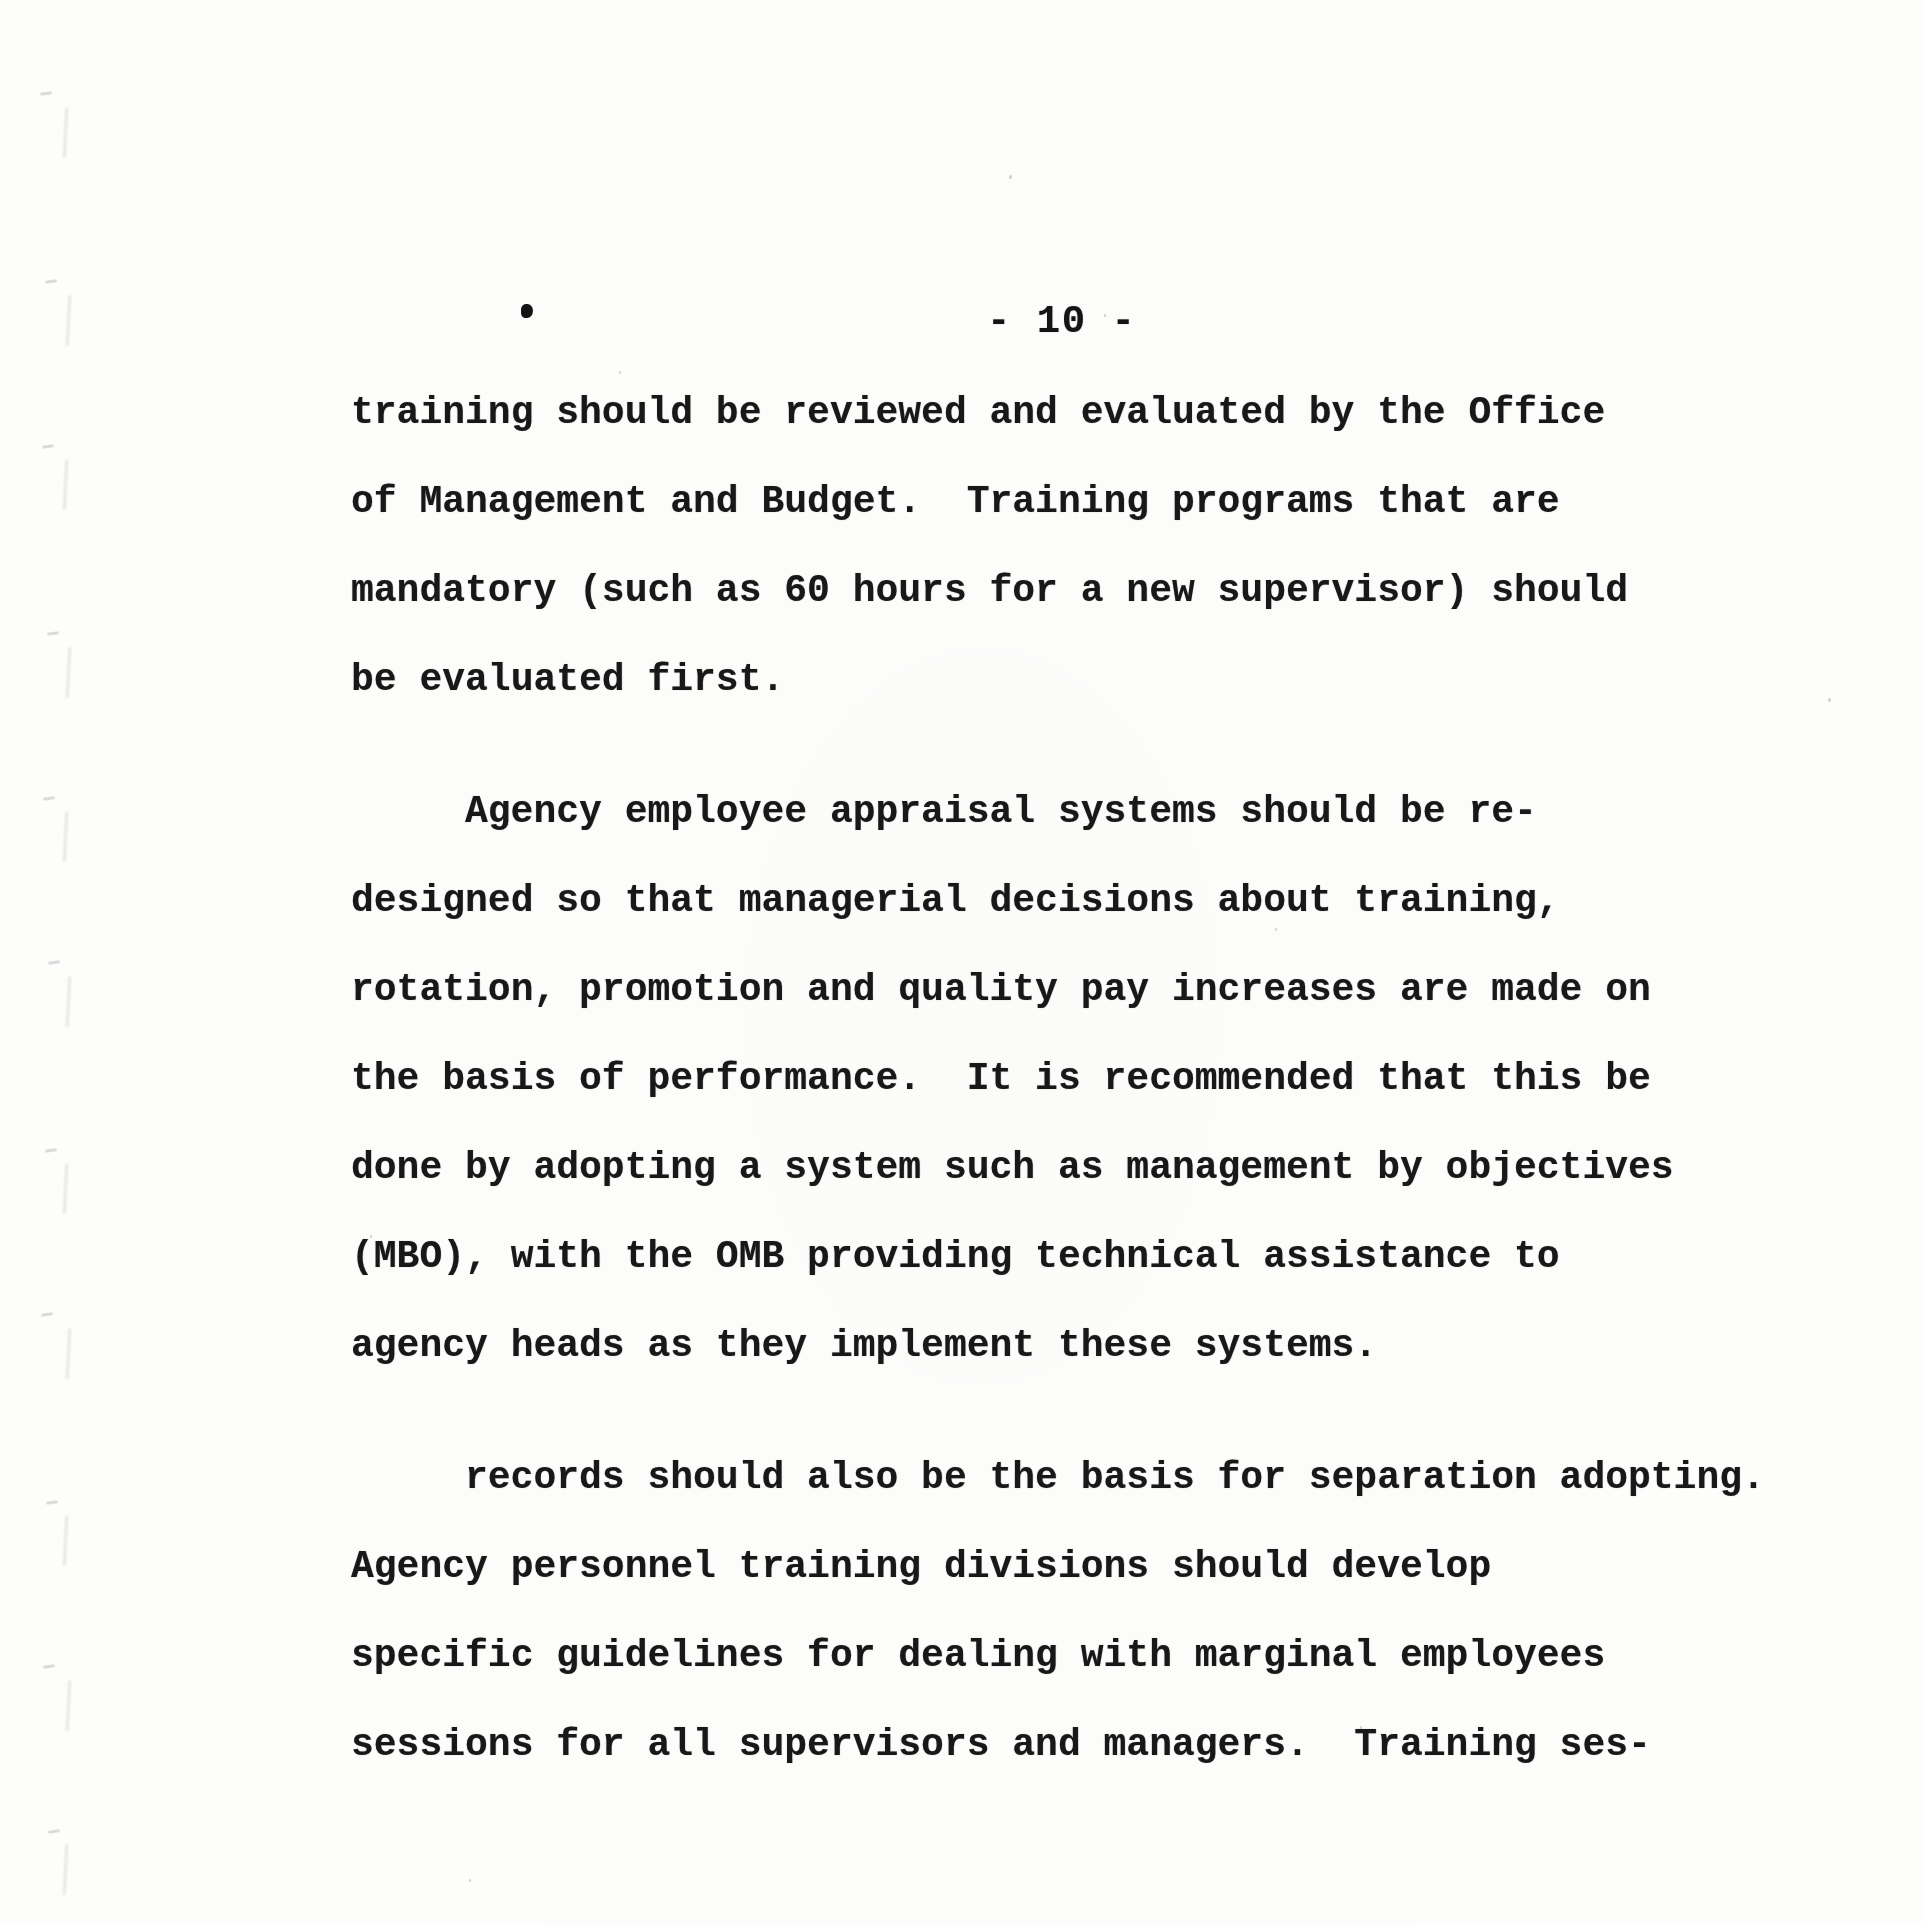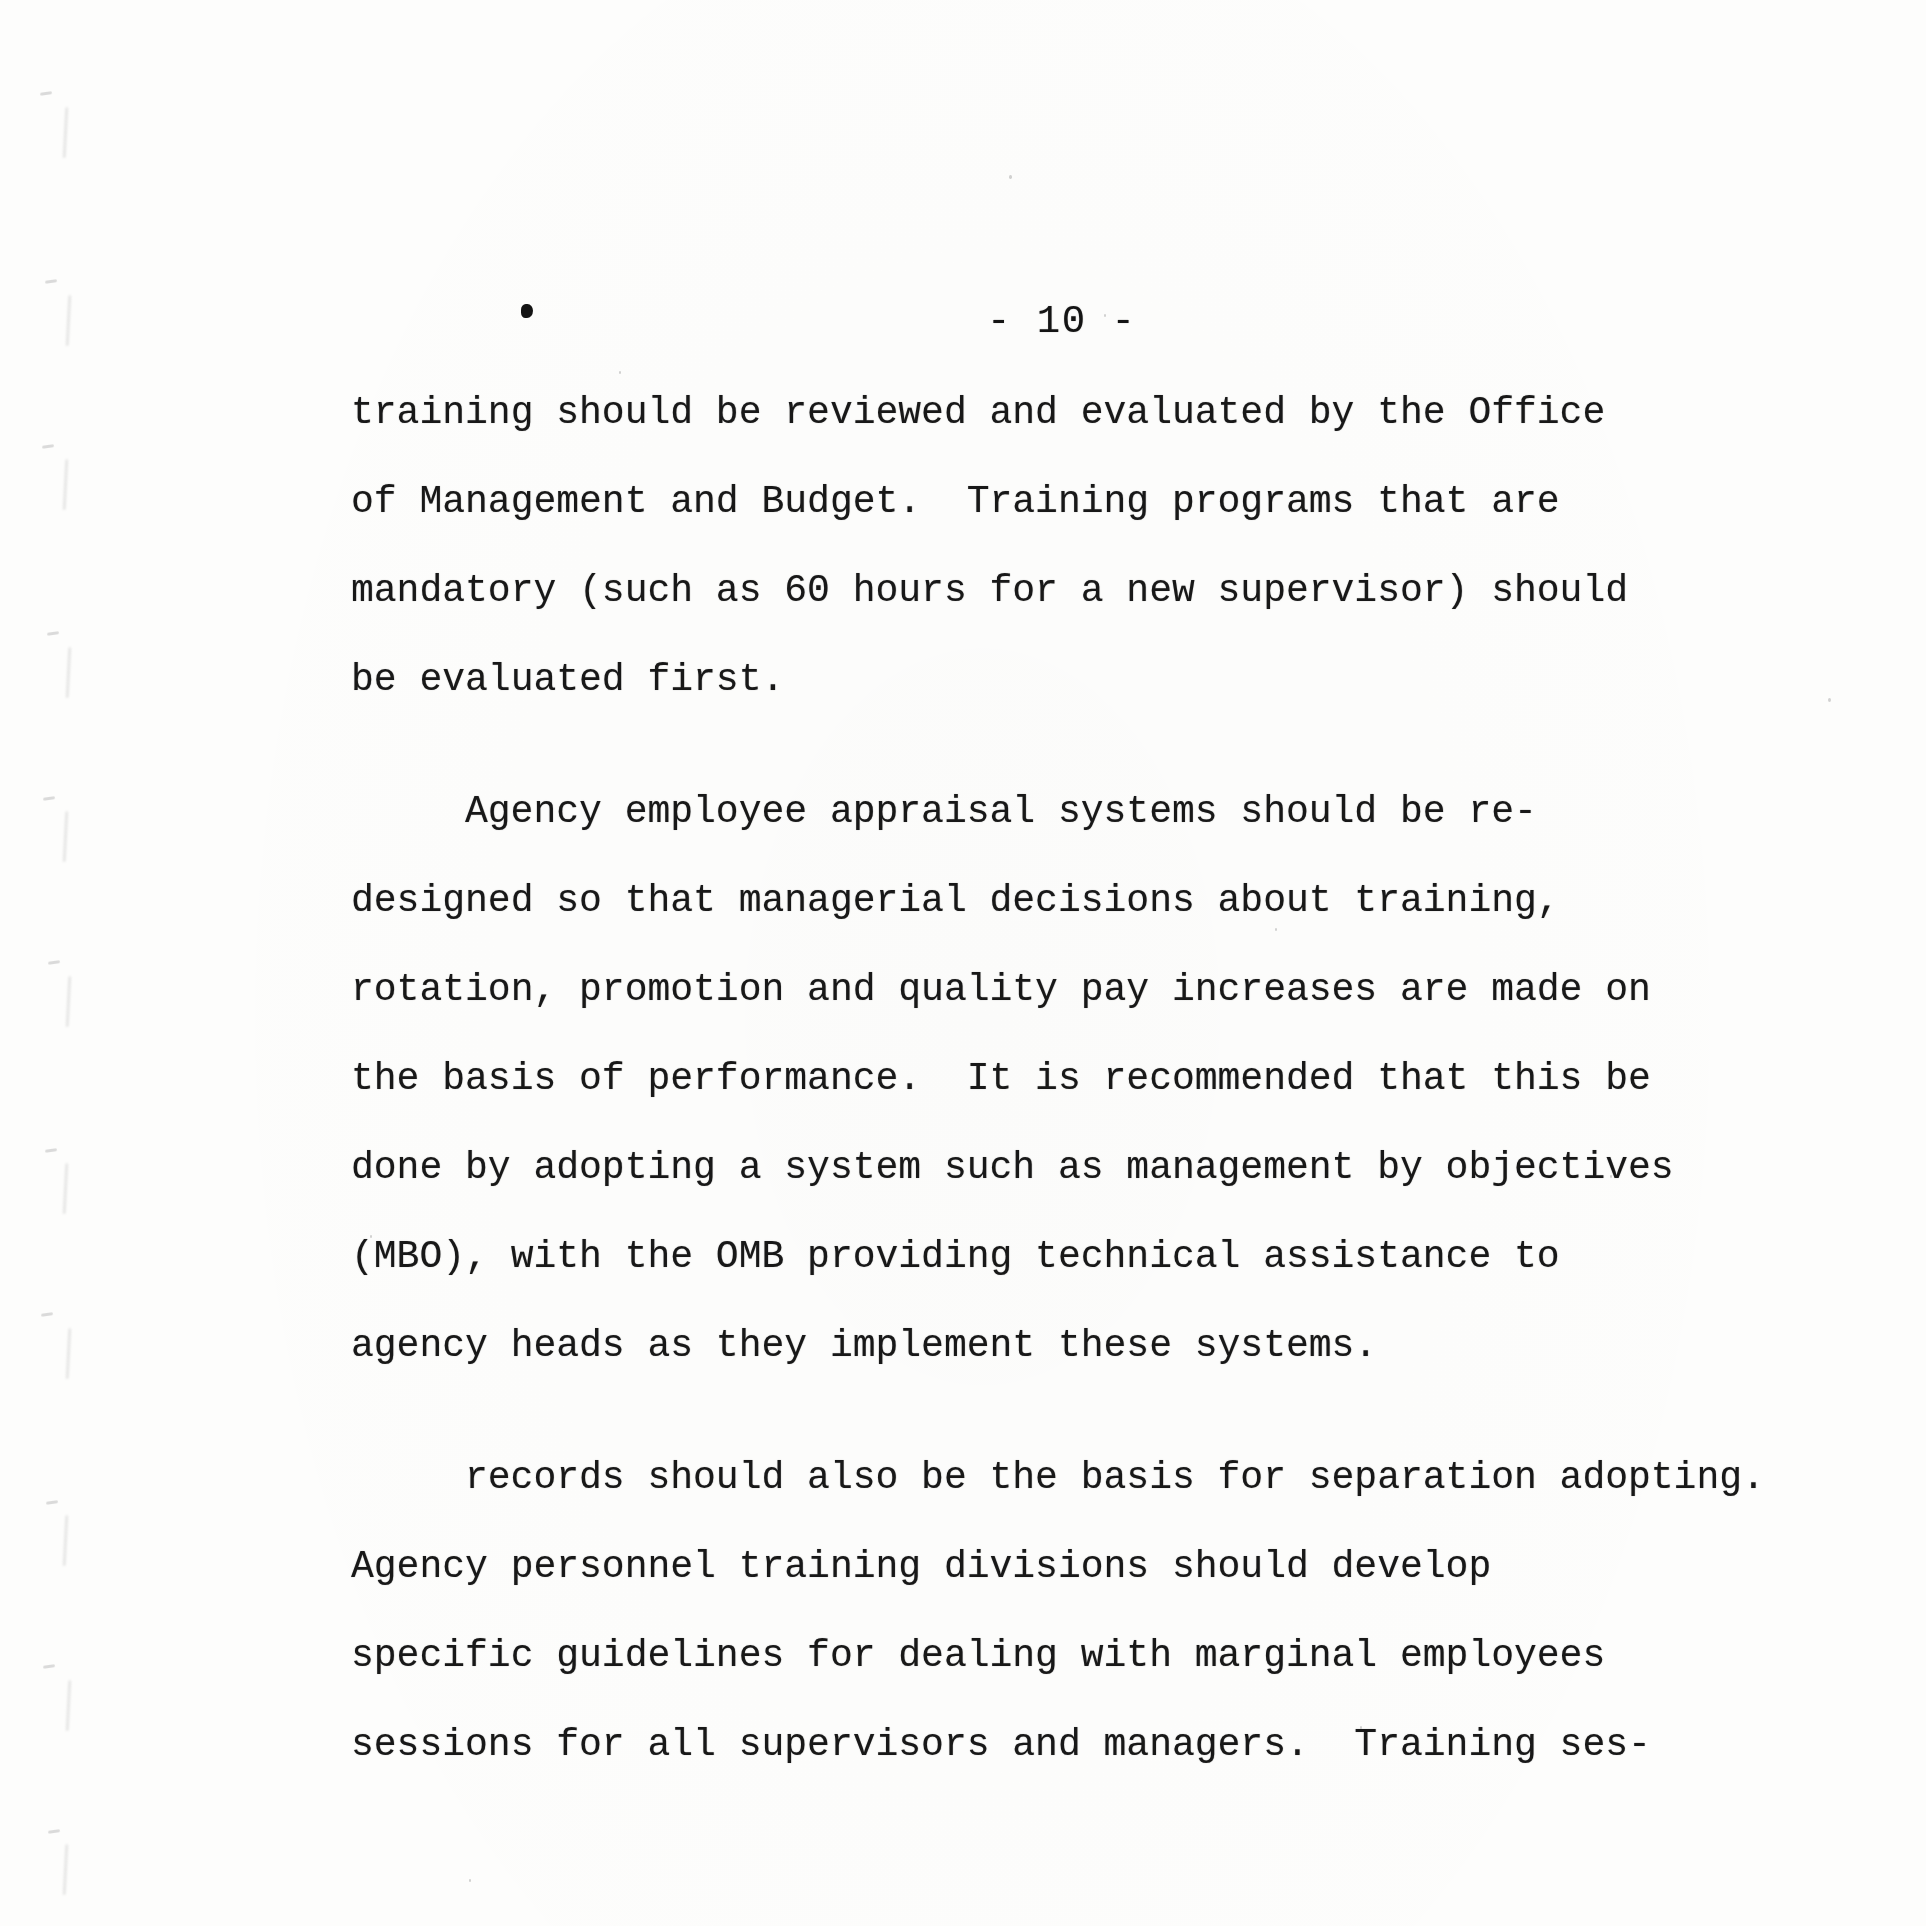--- a/index.html
+++ b/index.html
@@ -20,39 +20,39 @@
     background:
       radial-gradient(ellipse at 50% 40%, rgba(0,0,0,0.008), rgba(0,0,0,0) 70%),
       #fdfdfc;
   }
   .page-number {
     position: absolute;
     left: 987px;
     top: 300px;
     font-size: 39px;
     line-height: 1.15;
-    font-weight: 400;
+    font-weight: 700;
     letter-spacing: 1.5px;
     color: #141414;
     text-shadow: 0 0 1.2px rgba(10,10,10,0.30);
     white-space: pre;
   }
   .doc-body {
     position: absolute;
     left: 351px;
     top: 368px;
     width: 1395px;
     color: #161616;
   }
   .paragraph { margin: 0; }
   .paragraph + .paragraph { margin-top: 43px; }
   .line {
     font-size: 38px;
     line-height: 89px;
-    font-weight: 400;
+    font-weight: 700;
     white-space: pre;
     color: #181818;
     text-shadow: 0 0 1.2px rgba(15,15,15,0.28), 0.4px 0.4px 0 rgba(20,20,20,0.12);
   }
   .paragraph.indent-first .line:first-child {
     text-indent: 5ch;
   }
   
   .artifacts { position: absolute; inset: 0; pointer-events: none; }
   .ink-dot {

